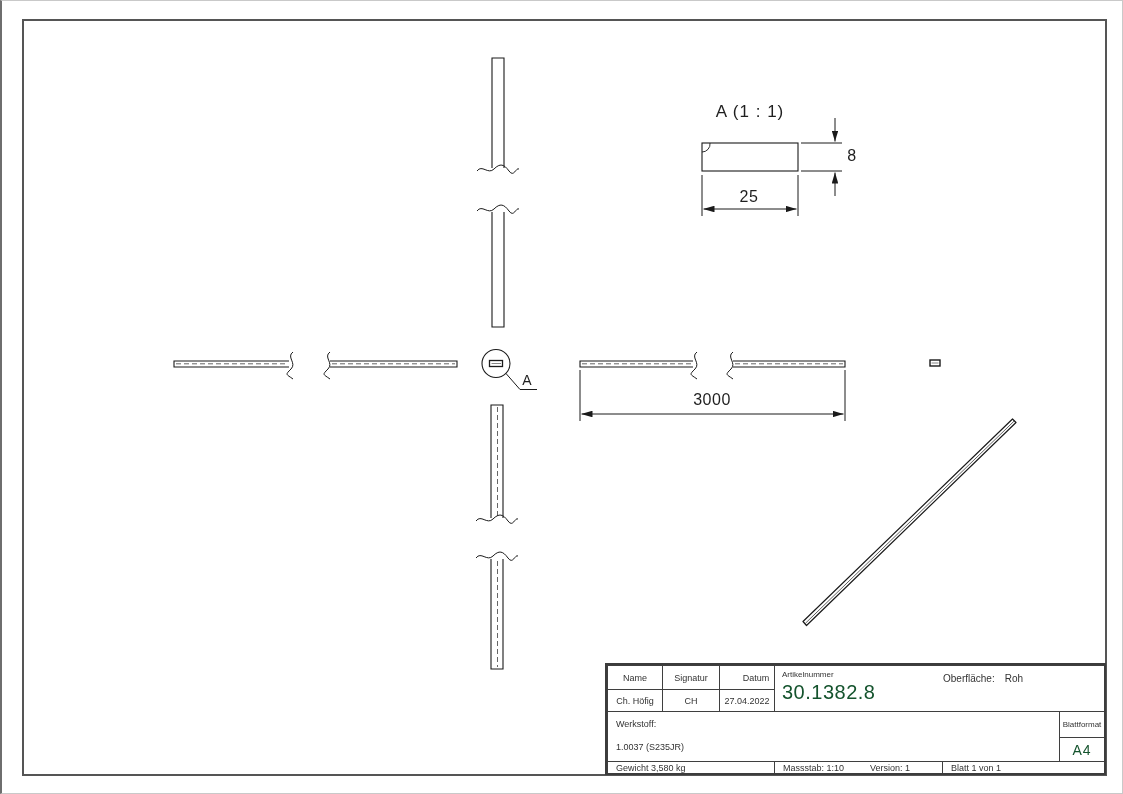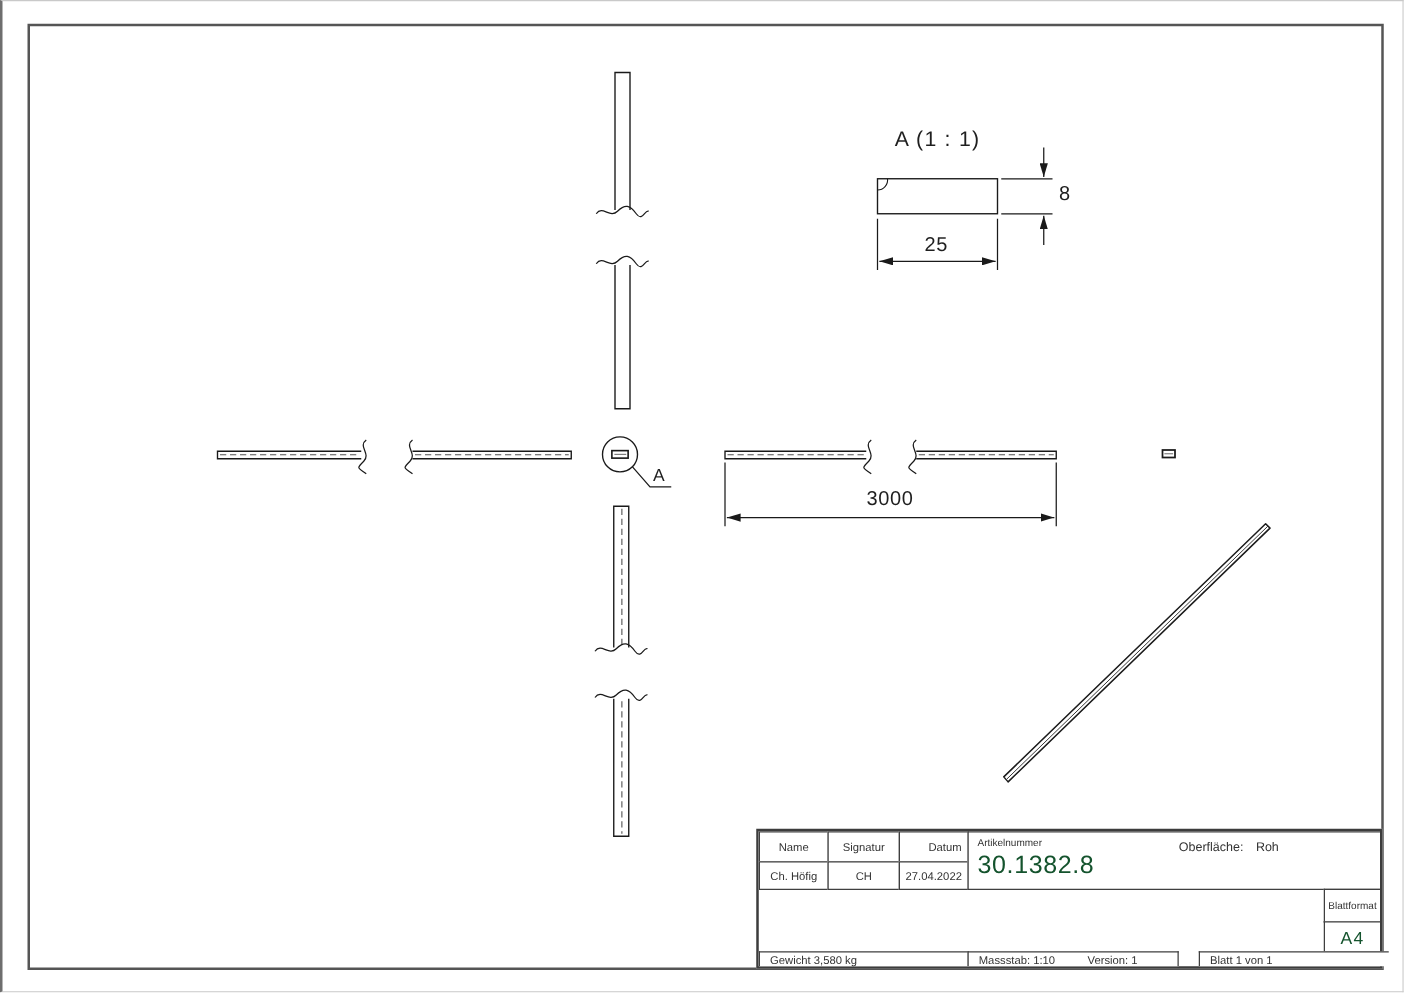--- a/index.html
+++ b/index.html
@@ -155,29 +155,33 @@
     <div class="cell center" style="left:112px;top:24px;width:56px;height:23px;">27.04.2022</div>
 
     <div class="cell" style="left:167px;top:0;width:330px;height:47px;border-right:none;">
       <span class="art-label">Artikelnummer</span>
       <span class="art-number">30.1382.8</span>
       <span class="surface">
         <span>Oberfläche:</span><span class="val">Roh</span>
       </span>
     </div>
 
+    <div class="cell" style="left:0;top:46px;width:453px;height:51px;">
+      <span class="mat-label">Werkstoff:</span>
+      <span class="mat-value">1.0037 (S235JR)</span>
+    </div>
 
     <div class="cell center fmt-label" style="left:452px;top:46px;width:45px;height:27px;border-right:none;">Blattformat</div>
     <div class="cell center fmt-value" style="left:452px;top:72px;width:45px;height:25px;border-right:none;">A4</div>
 
     <div class="cell row4" style="left:0;top:96px;width:168px;height:12px;border-bottom:none;">
       <span class="pad">Gewicht 3,580 kg</span>
     </div>
     <div class="cell row4" style="left:167px;top:96px;width:169px;height:12px;border-bottom:none;">
       <span class="pad" style="position:static;margin-left:8px;">Massstab: 1:10</span>
       <span class="scale-span" style="margin-left:26px;">Version: 1</span>
     </div>
-    <div class="cell row4" style="left:352px;top:96px;width:152px;height:12px;border-bottom:none;border-right:none;">
+    <div class="cell row4" style="left:335px;top:96px;width:152px;height:12px;border-bottom:none;border-right:none;">
       <span class="pad">Blatt 1 von 1</span>
     </div>
   </div>
 
 </div>
 
 </body></html>

